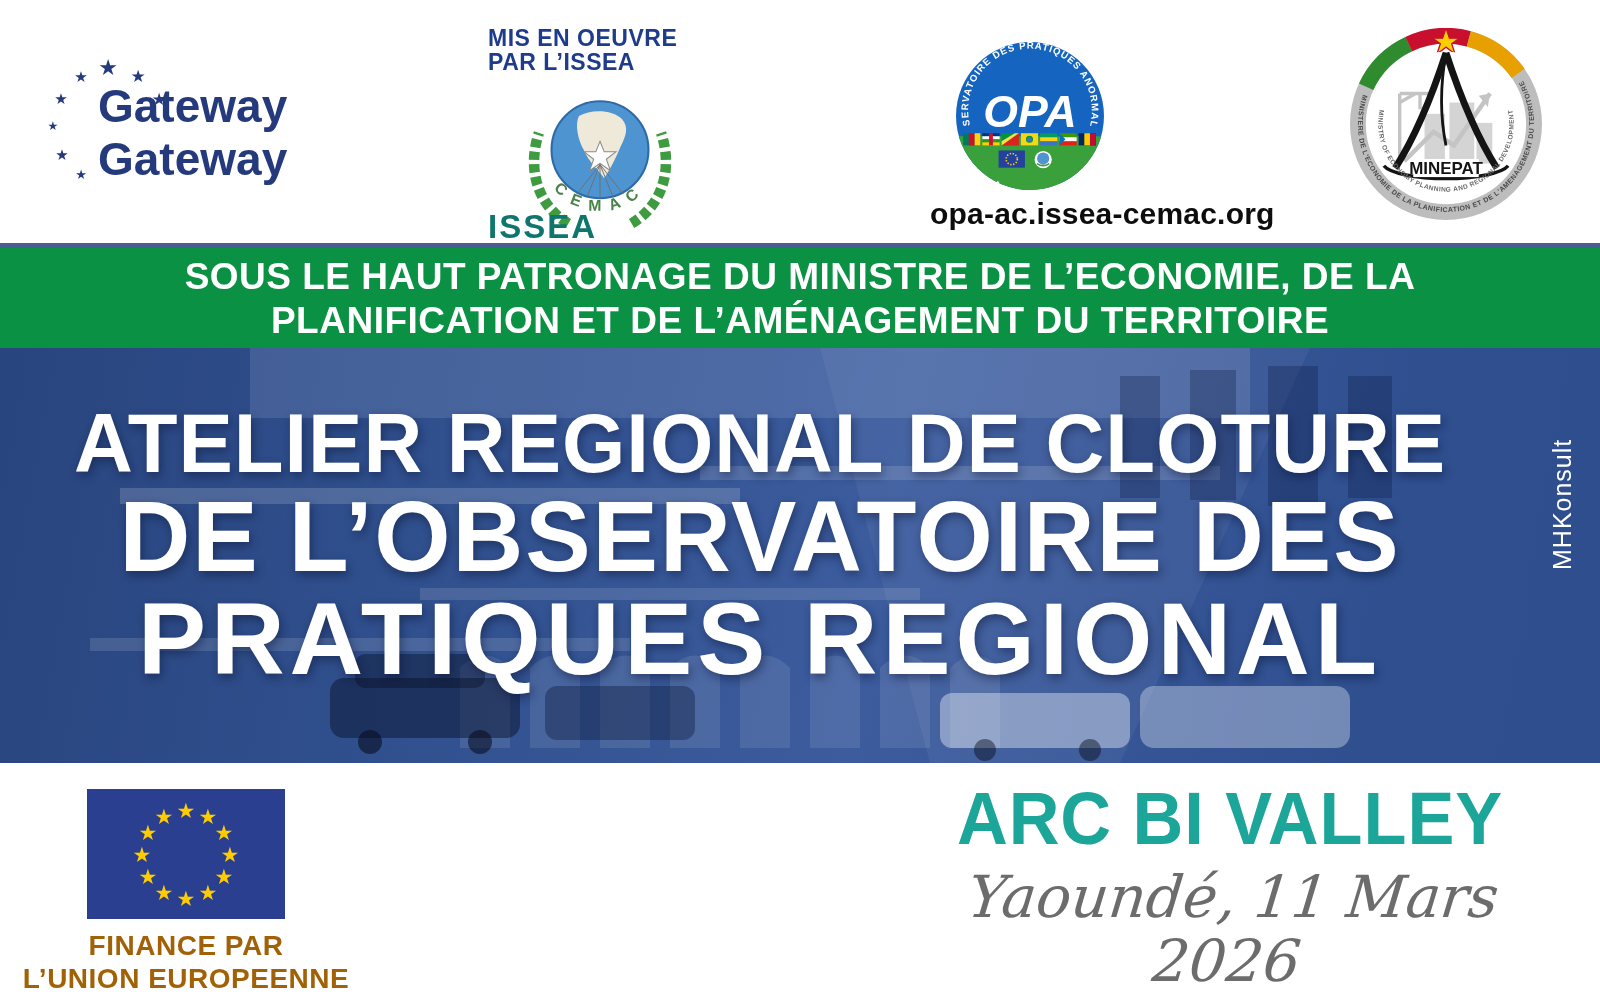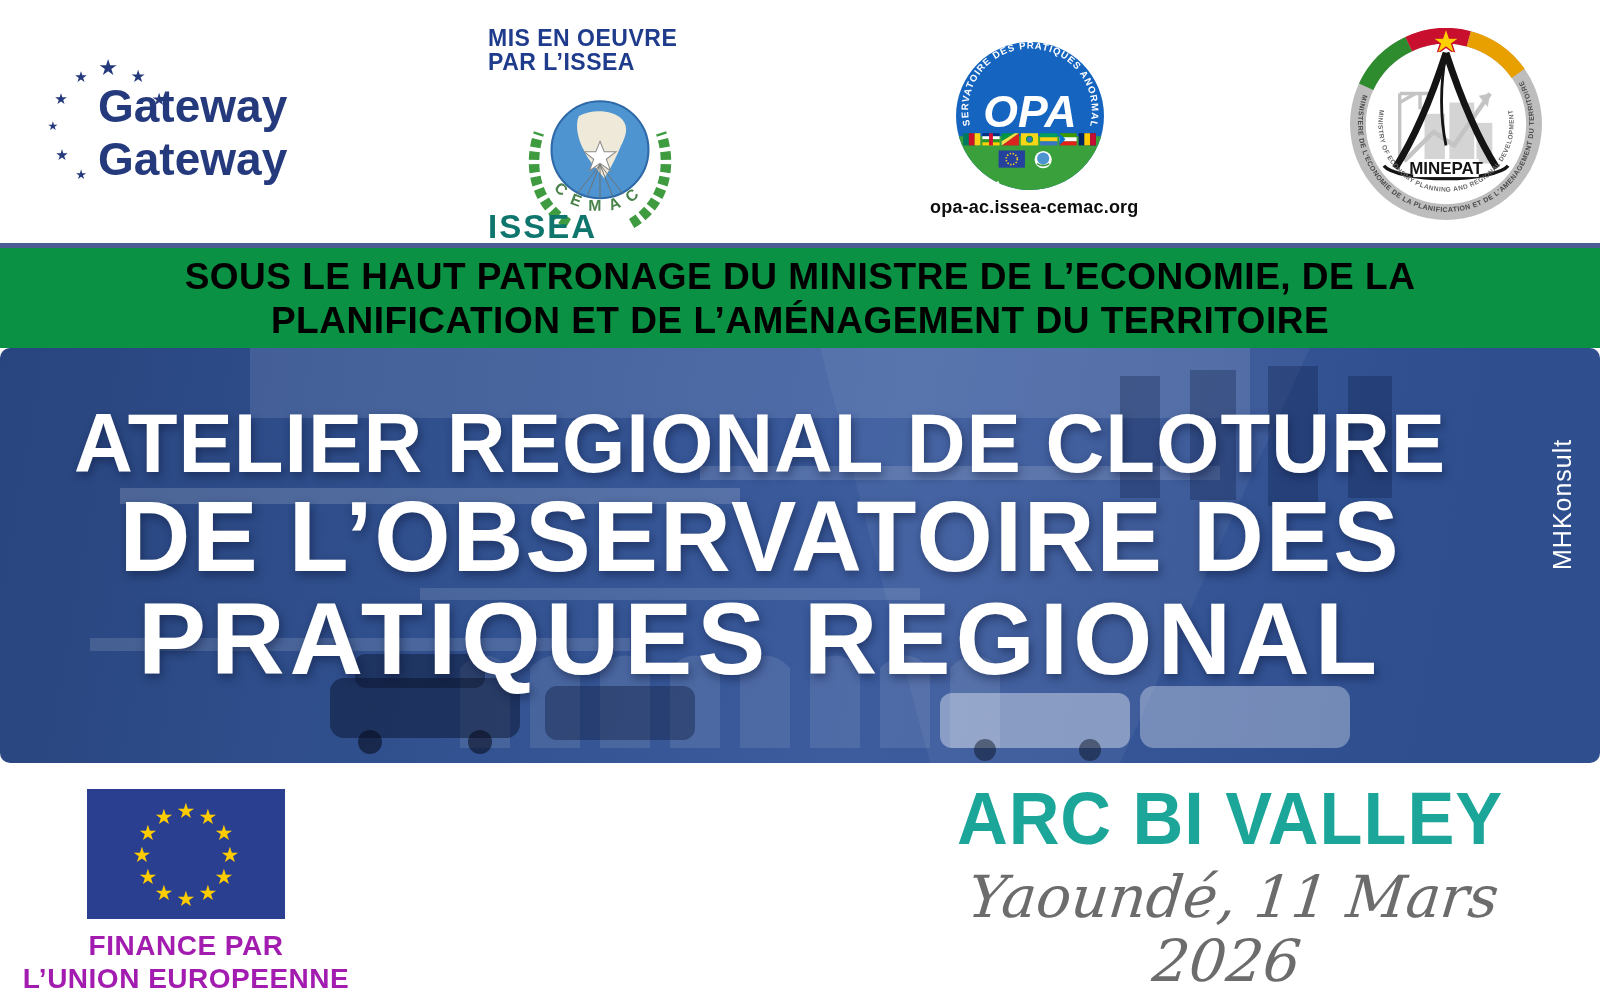--- a/index.html
+++ b/index.html
@@ -19,53 +19,53 @@
 
   
   .issea{position:absolute;left:488px;top:26px;width:224px;text-align:left;}
   .issea-caption{font-weight:bold;color:#1f3c8c;font-size:23px;line-height:24px;letter-spacing:.5px;}
   .issea svg{display:block;margin:2px auto 0 auto;}
   .issea-name{font-weight:bold;color:#0f766e;font-size:33px;line-height:30px;letter-spacing:2px;margin-top:-22px;}
 
   
   .opa{position:absolute;left:930px;top:40px;width:200px;text-align:center;}
   .opa svg{display:block;margin:0 auto;}
-  .opa-site{font-weight:bold;color:#0d0d0d;font-size:18px;margin-top:5px;letter-spacing:.2px;white-space:nowrap;}
+  .opa-site{font-weight:bold;color:#0d0d0d;font-size:30px;margin-top:5px;letter-spacing:.2px;white-space:nowrap;}
 
   
   .minepat{position:absolute;left:1350px;top:28px;width:200px;height:200px;}
 
   
   .divider{position:absolute;left:0;top:243px;width:1600px;height:5px;background:#4a5c92;}
 
   
   .patronage{position:absolute;left:0;top:248px;width:1600px;height:100px;background:#0a9143;
-             color:#000000;text-align:center;font-weight:bold;}
+             color:#ffffff;text-align:center;font-weight:bold;}
   .patronage .l1{font-size:37px;line-height:44px;margin-top:7px;letter-spacing:.5px;}
   .patronage .l2{font-size:37px;line-height:44px;letter-spacing:.5px;}
 
   
   .hero{position:absolute;left:0;top:348px;width:1600px;height:415px;overflow:hidden;
-        background:linear-gradient(100deg,#29457f 0%,#30508e 28%,#3c5c9e 55%,#2f4f8f 86%,#2e4e8e 100%);border-radius:10px;}
+        background:linear-gradient(100deg,#29457f 0%,#30508e 28%,#3c5c9e 55%,#2f4f8f 86%,#2e4e8e 100%);}
   .hero-overlay{position:absolute;left:0;top:0;}
   .hero-title{position:relative;width:1520px;text-align:center;color:#ffffff;font-weight:bold;
               text-shadow:2px 4px 10px rgba(8,18,48,.45);}
   .ht1{font-size:84px;line-height:86px;margin-top:52px;transform:scaleX(.97);letter-spacing:1px;}
   .ht2{font-size:100px;line-height:100px;letter-spacing:2px;transform:scaleX(.98);}
   .ht3{font-size:102px;line-height:106px;letter-spacing:5px;transform:scaleX(1);}
   .brand-vertical{position:absolute;left:1548px;top:440px;height:130px;
                   writing-mode:vertical-rl;transform:rotate(180deg);
                   color:#ffffff;font-size:25px;letter-spacing:1px;font-weight:normal;}
 
   
   .footer{position:absolute;left:0;top:763px;width:1600px;height:244px;background:#ffffff;}
   .eu-block{position:absolute;left:18px;top:26px;width:336px;text-align:center;}
   .eu-flag{position:relative;width:198px;height:130px;background:#2b3f90;margin:0 auto;}
   .eu-flag .star{position:absolute;color:#ffcc00;font-size:21px;line-height:1;transform:translate(-50%,-50%);}
-  .eu-caption{margin-top:10px;font-weight:bold;color:#a21caf;font-size:28px;line-height:33px;letter-spacing:.5px;}
+  .eu-caption{margin-top:10px;font-weight:bold;color:#a16207;font-size:28px;line-height:33px;letter-spacing:.5px;}
   .venue-block{position:absolute;left:930px;top:18px;width:600px;text-align:center;}
   .venue-l1{color:#1ca69a;font-weight:bold;font-size:40px;line-height:44px;letter-spacing:.5px;}
   .venue-l2{color:#1ca69a;font-weight:bold;font-size:74px;line-height:76px;letter-spacing:1px;transform:scaleX(.95);}
   .venue-date{margin-top:8px;color:#6c6c6c;font-family:"DejaVu Serif",serif;font-style:italic;
               font-size:58px;line-height:64px;transform:skewX(-6deg);}
 
   
   .eu-flag .s1{left:99px;top:21px;}  .eu-flag .s2{left:121px;top:27px;}
   .eu-flag .s3{left:137px;top:43px;} .eu-flag .s4{left:143px;top:65px;}
   .eu-flag .s5{left:137px;top:87px;} .eu-flag .s6{left:121px;top:103px;}

